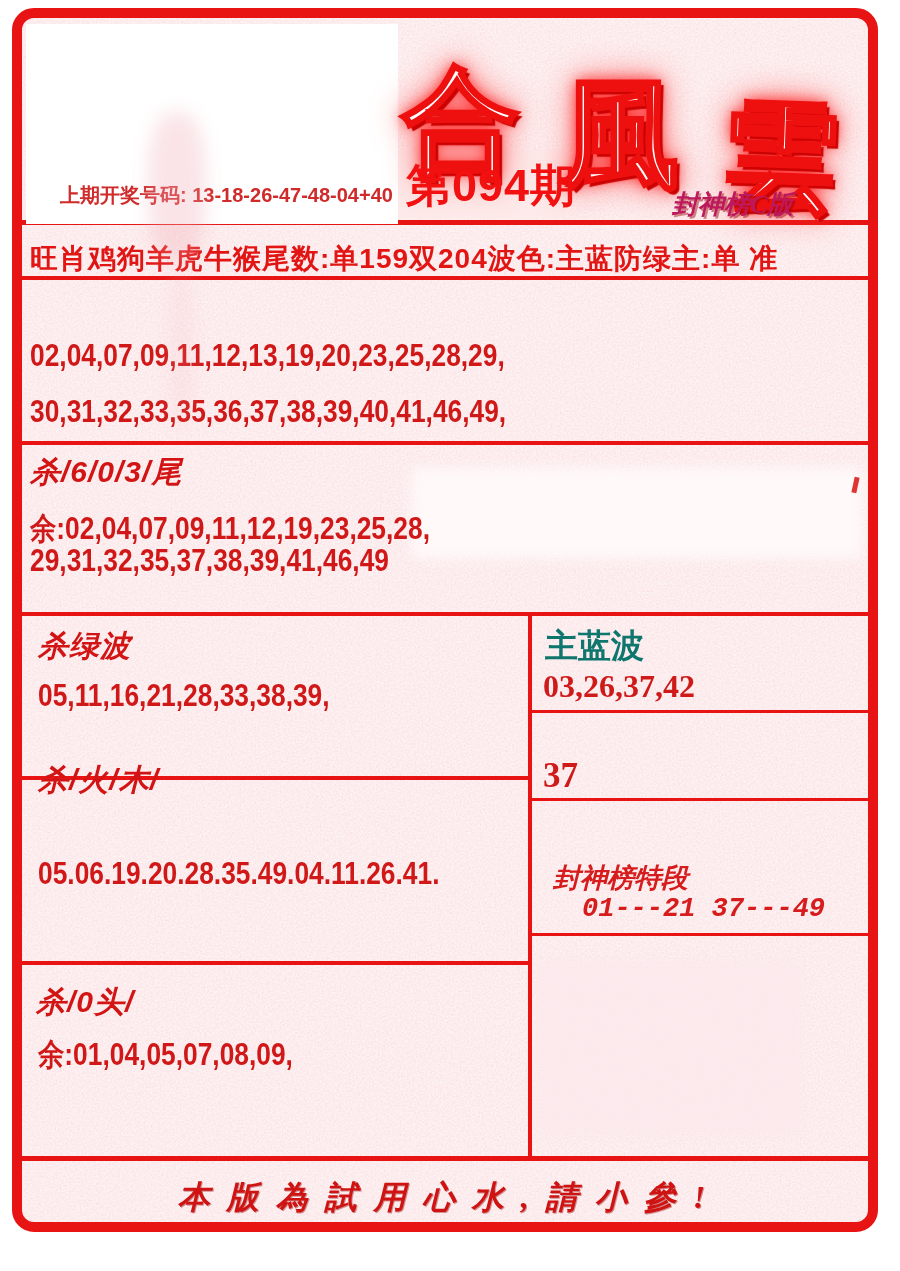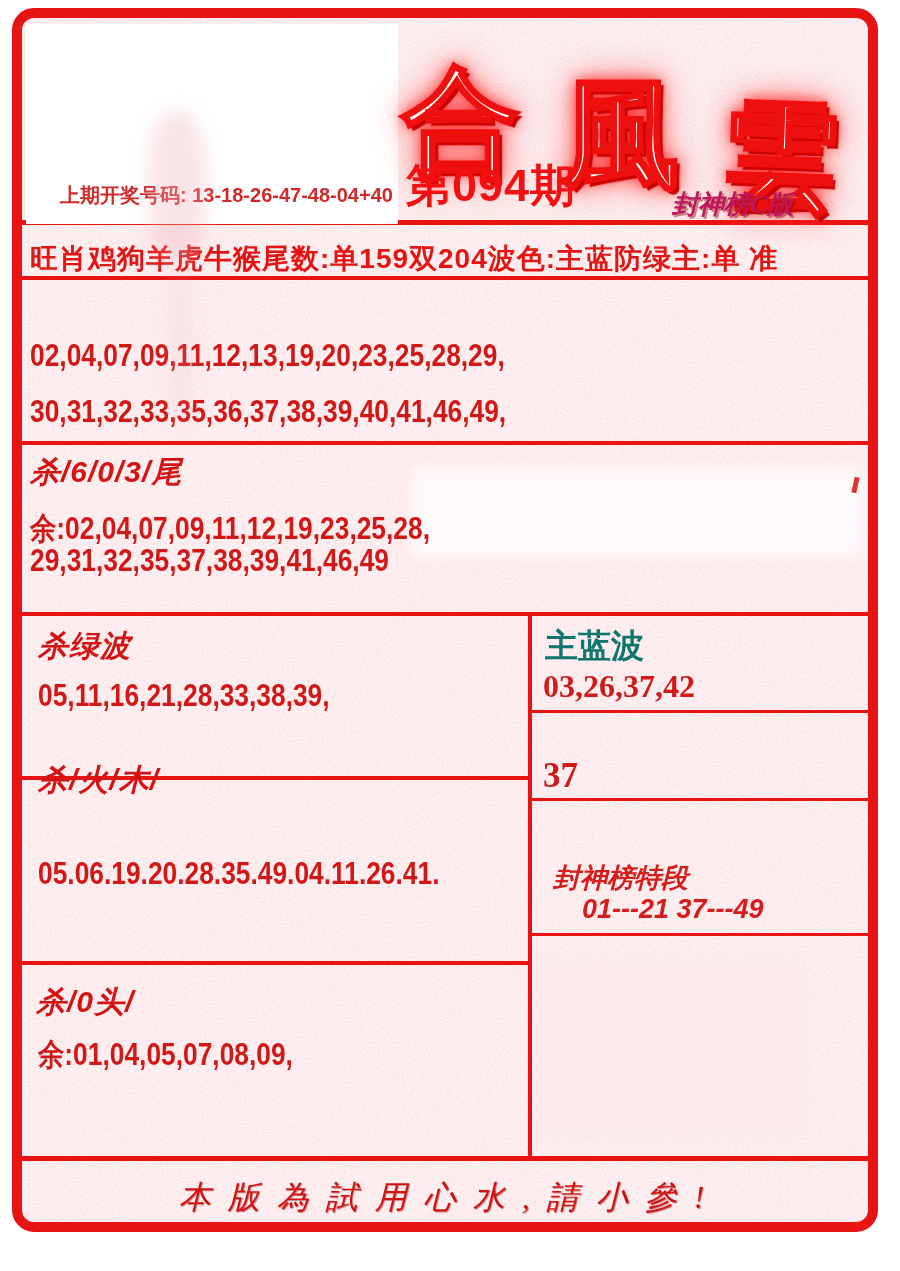--- a/index.html
+++ b/index.html
@@ -35,23 +35,23 @@
            font-family:"Liberation Serif",serif;text-shadow:2px 2px 0 rgba(150,0,0,.45);}
   .tiprow{font-size:28px;font-weight:bold;letter-spacing:1px;color:#e21515;}
   .sec-title{font-family:"Liberation Serif",serif;font-weight:bold;font-size:36px;
              letter-spacing:14px;color:#c21010;text-shadow:1px 1px 0 #8d0404;}
   .numrow{font-family:"Liberation Sans",sans-serif;font-weight:bold;font-size:31px;
           color:#d01818;transform:scaleX(.85);transform-origin:left center;letter-spacing:0px;}
   .kill-head{font-style:italic;font-weight:bold;font-size:30px;color:#d31414;letter-spacing:1px;}
   .serif-head{font-family:"Liberation Serif",serif;font-weight:bold;
               font-size:33px;color:#0f766e;}
   .serif-num{font-family:"Liberation Serif",serif;font-weight:600;font-size:32px;color:#cf1a1a;text-align:center;}
-  .teduan{font-family:Liberation Sans, sans-serif;font-style:italic;font-weight:bold;
+  .teduan{font-family:Liberation Mono, monospace;font-style:italic;font-weight:bold;
           font-size:27px;color:#d61c1c;}
-  .footer-note{font-family:"Liberation Serif",serif;font-style:italic;font-weight:normal;
+  .footer-note{font-family:"Liberation Serif",serif;font-style:italic;font-weight:bold;
                font-size:32px;letter-spacing:17px;color:#cf1212;
                text-shadow:1px 1px 0 rgba(140,0,0,.4);}
   .tick{background:#e03333;width:5px;height:16px;transform:rotate(12deg);z-index:5;}
 </style>
 </head>
 <body>
 
 <div id="root">
 
   <div class="abs panel-bg">

